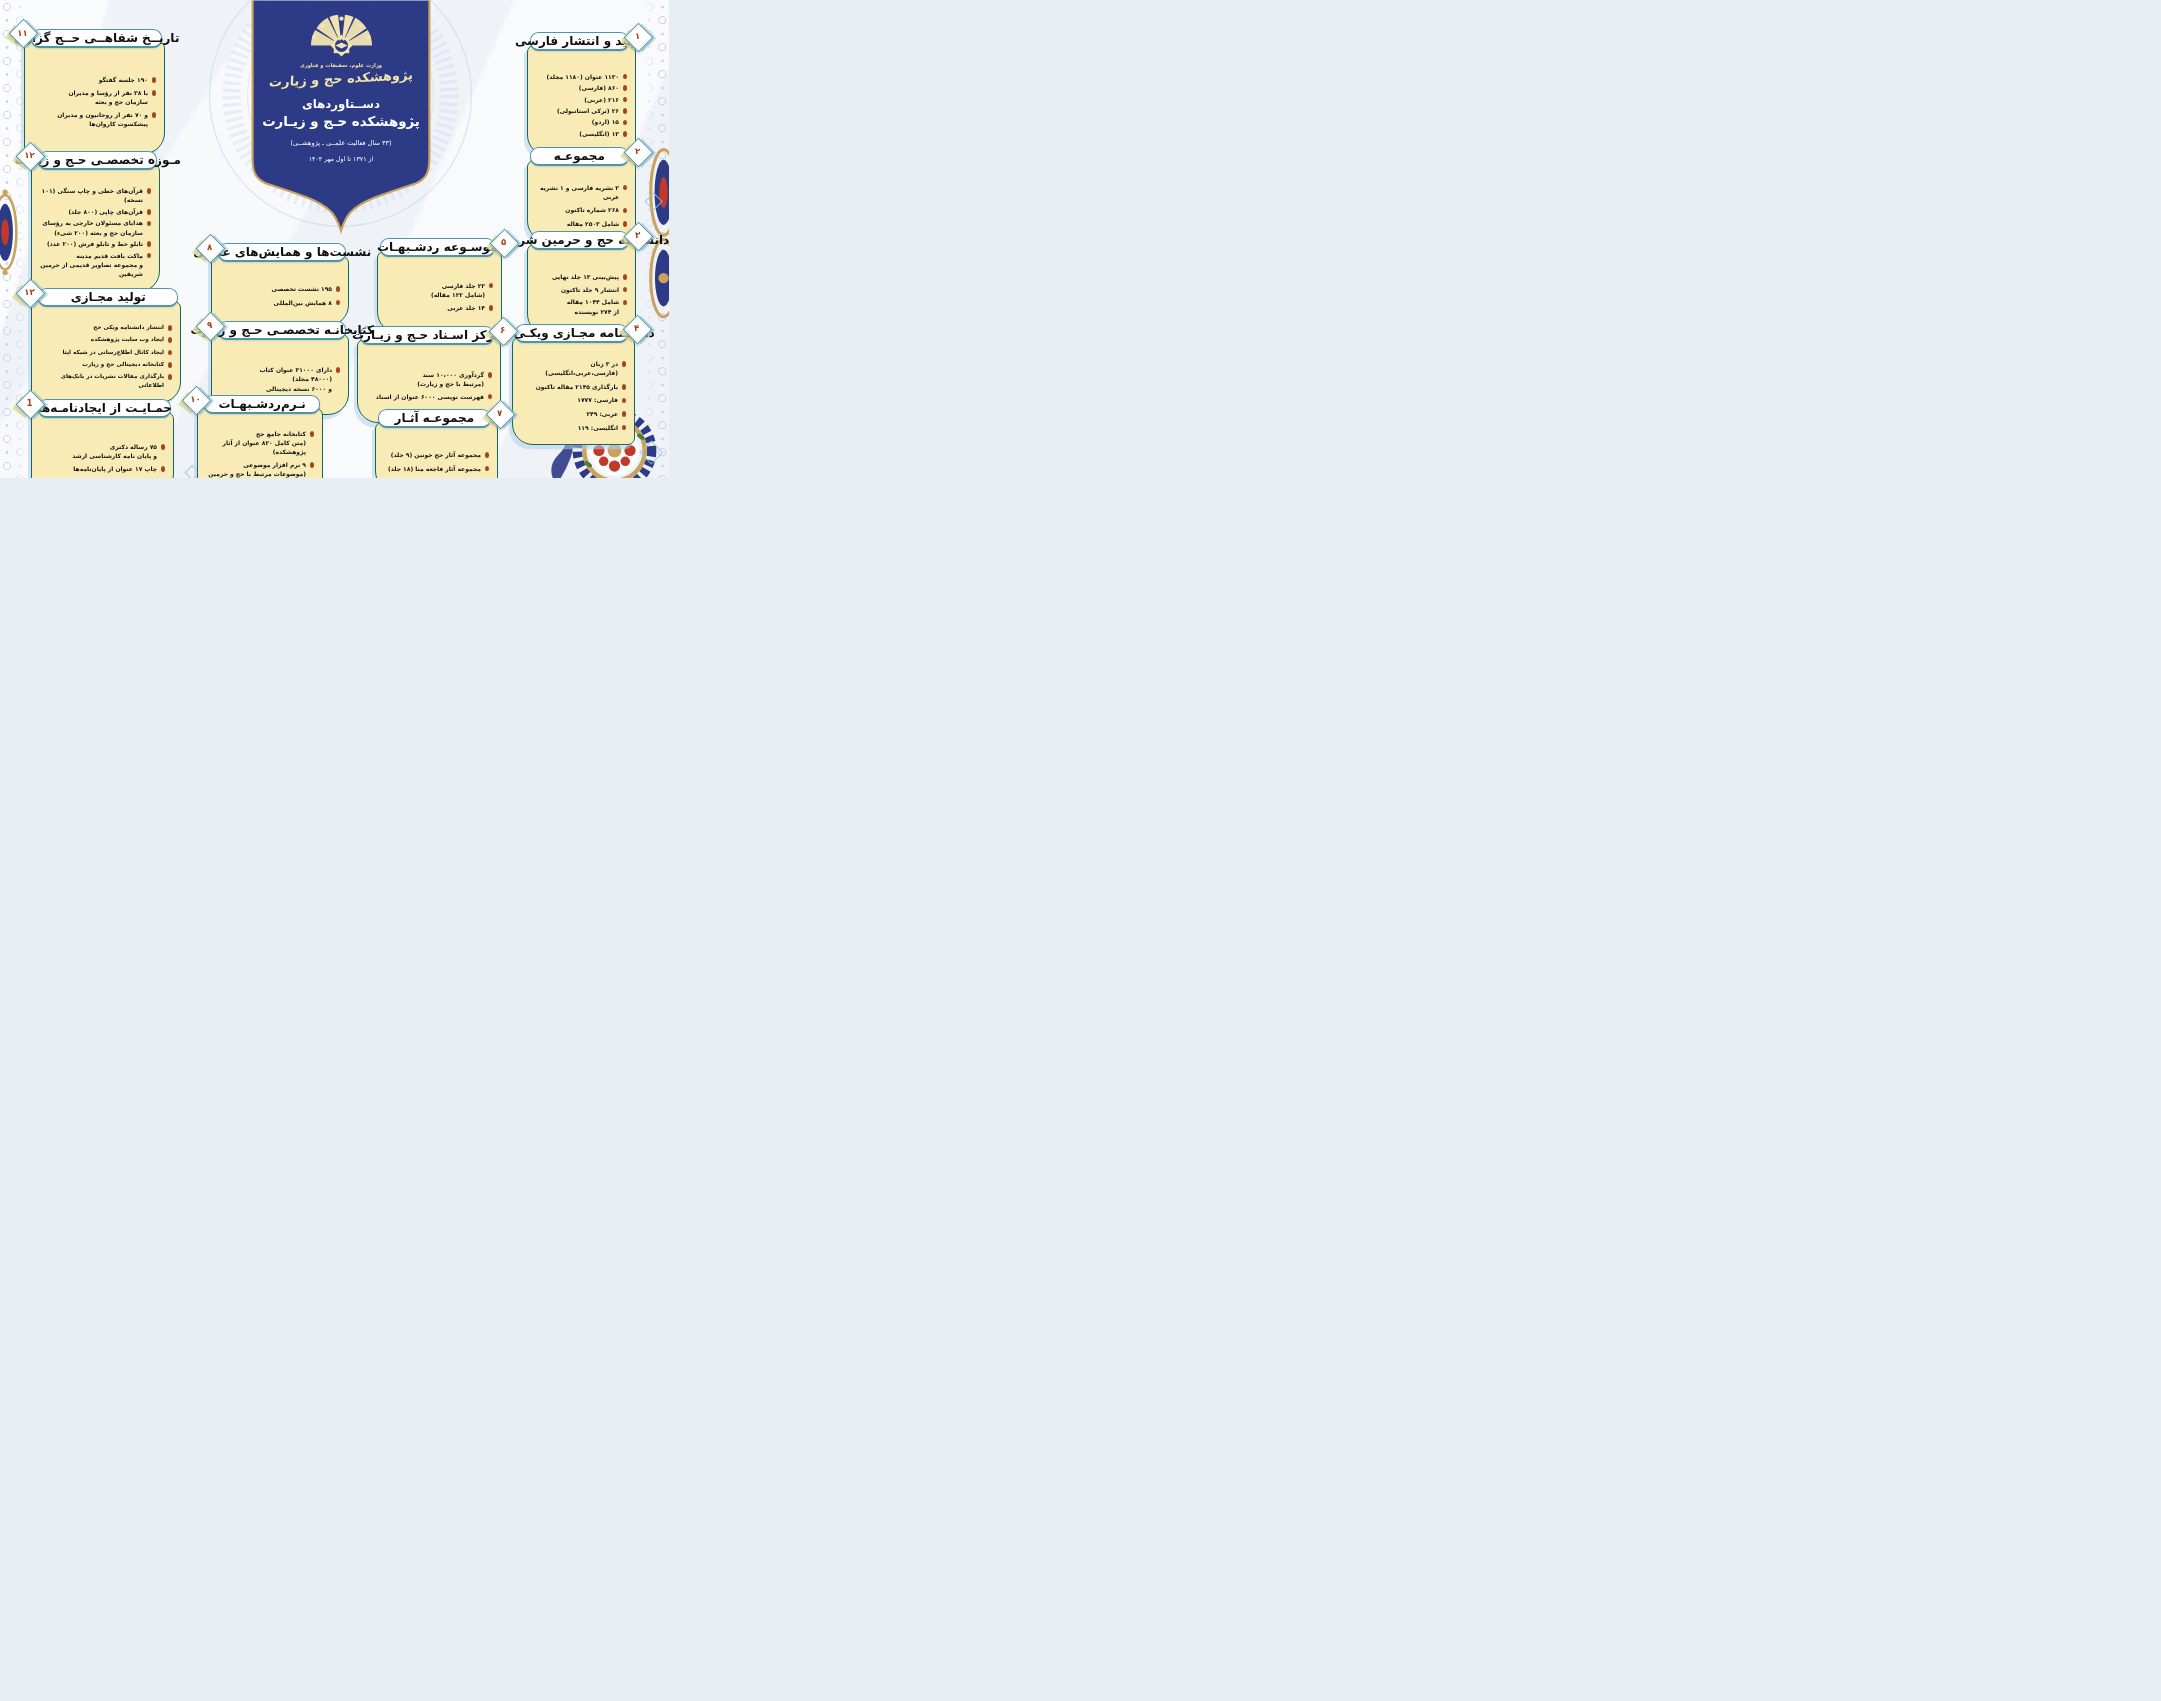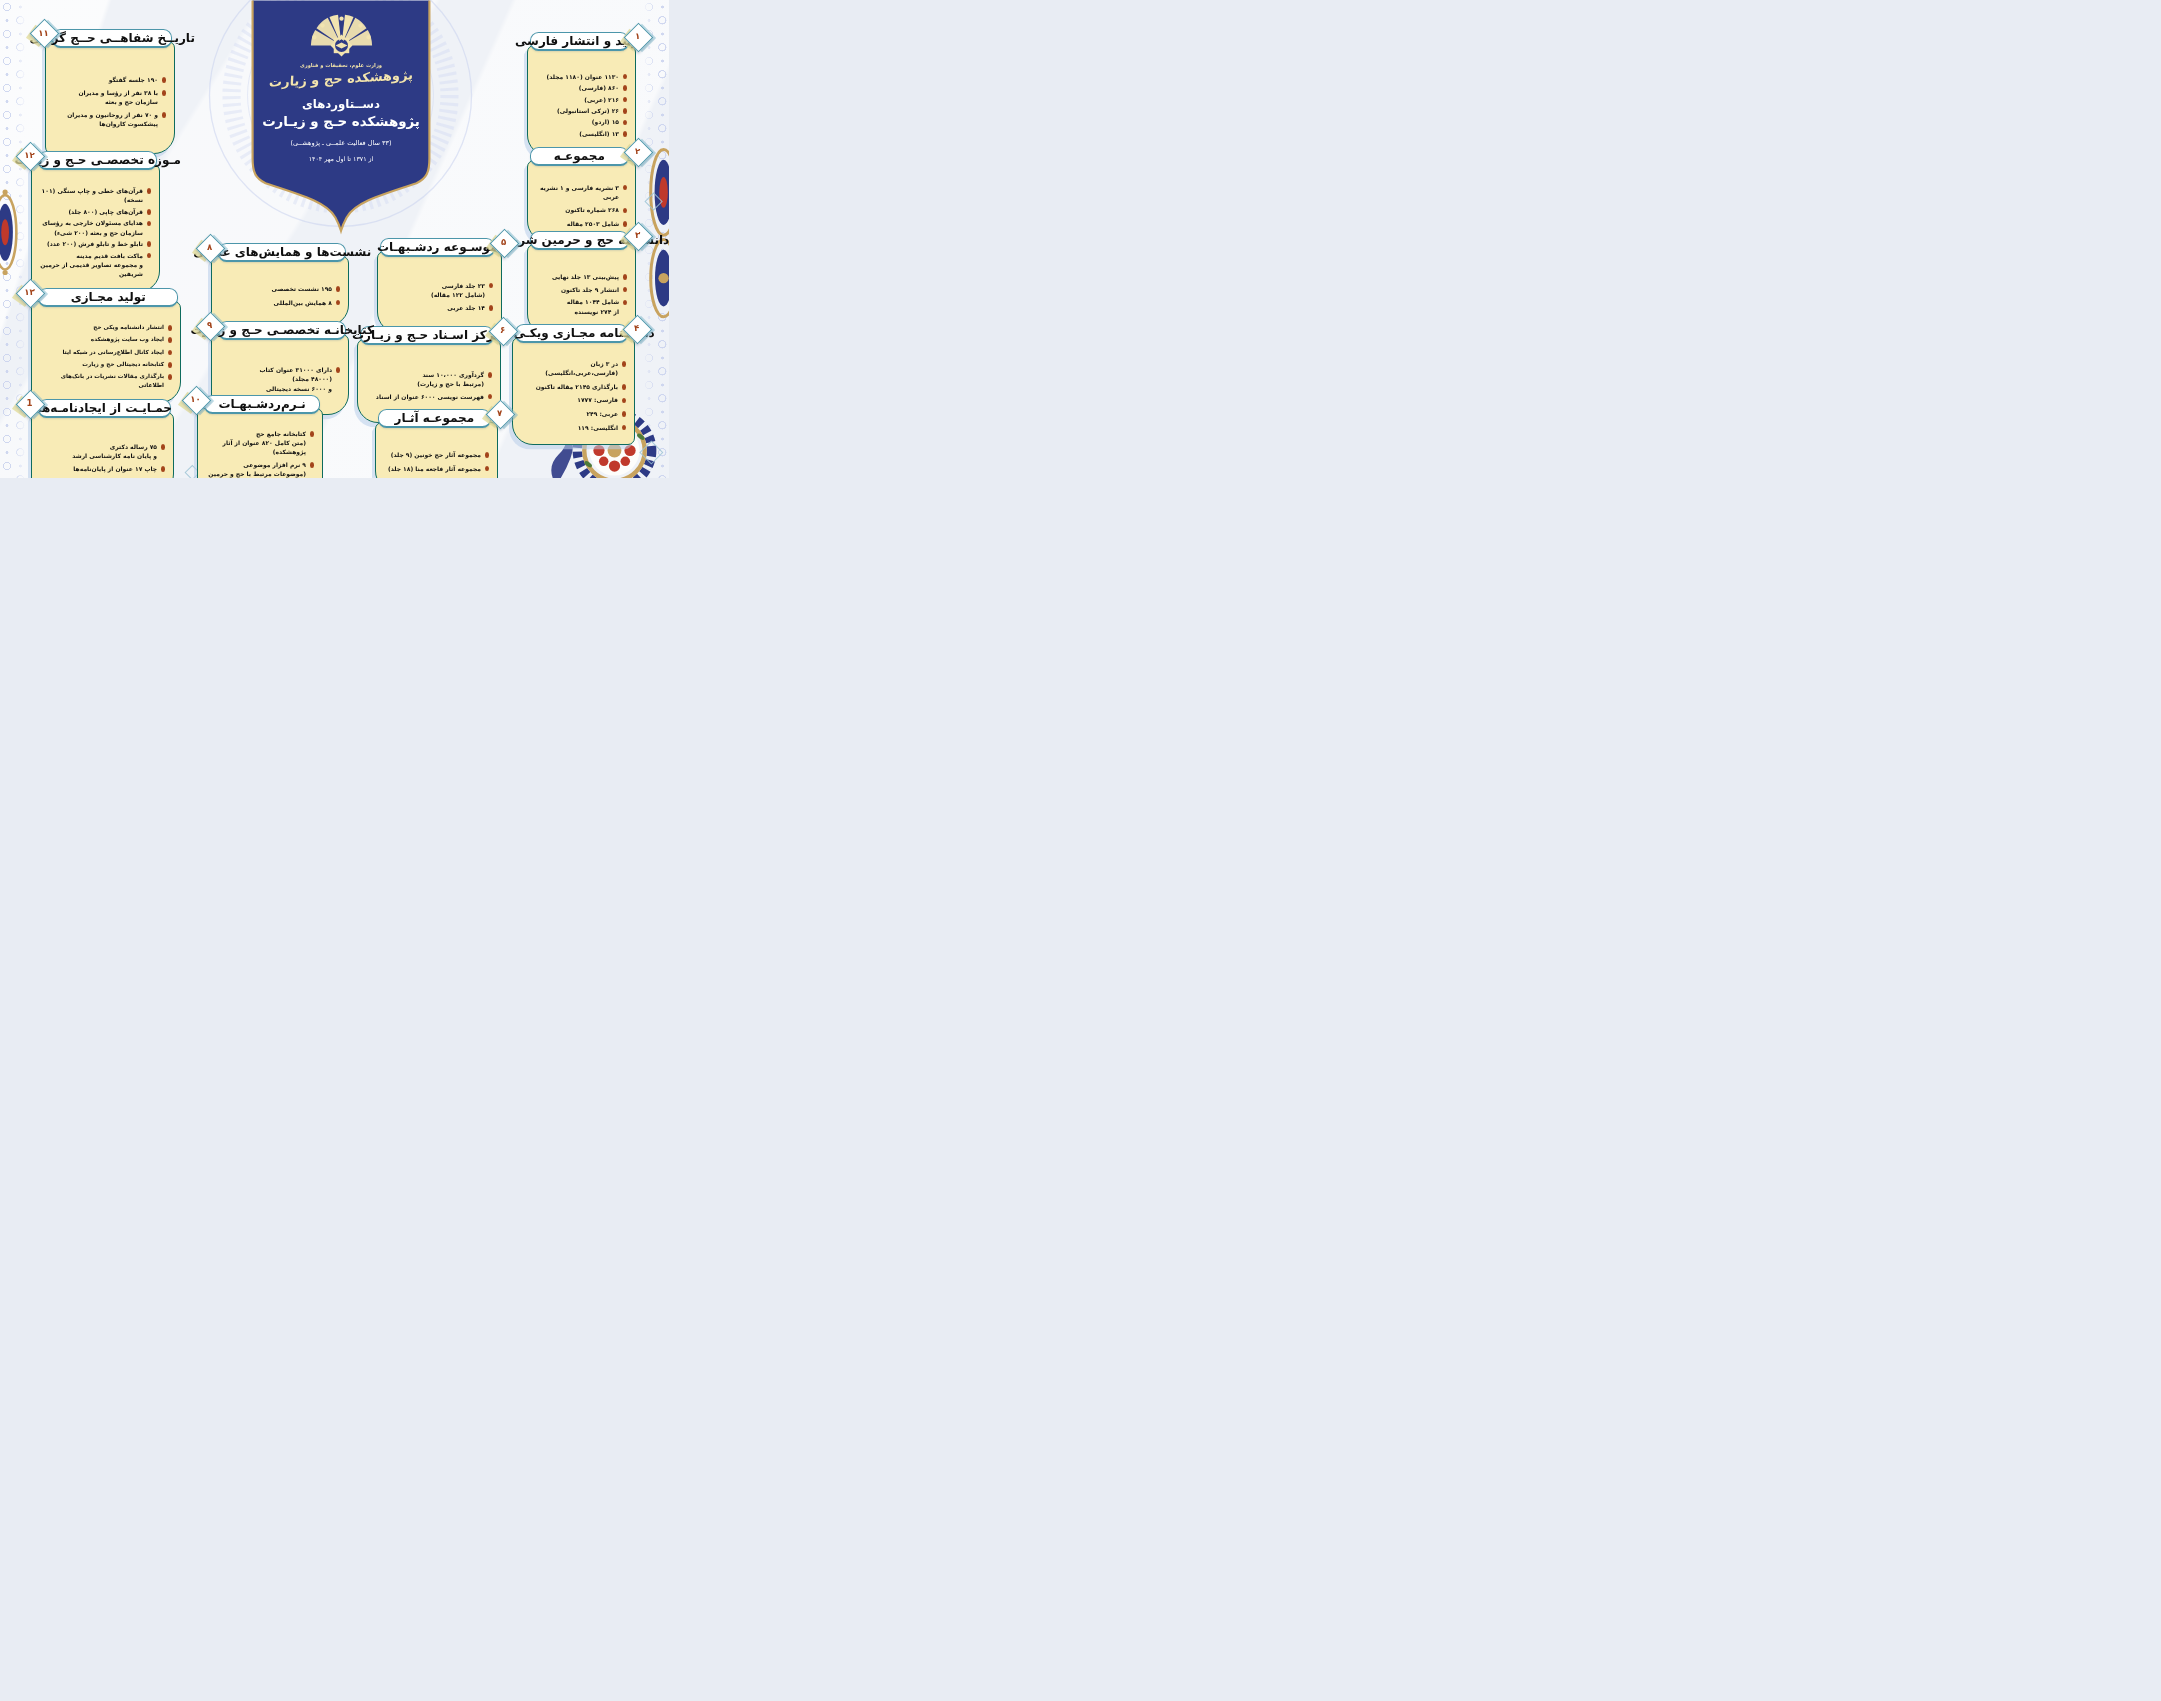--- a/index.html
+++ b/index.html
@@ -427,21 +427,21 @@
           </li>
         <li>
             <span class="dot"></span>
             <span class="txt">۹ نرم افزار موضوعی
 (موضوعات مرتبط با حج و حرمین شریفین)</span>
           </li>
       </ul>
     </div>
   </section>
 
-  <section class="card left" style="left:45px;top:28.5px;width:130px">
+  <section class="card left" style="left:24px;top:28.5px;width:141px">
     <div class="badge">
         <i class="b1"></i>
         <i class="b2"></i>
         <i class="dm"></i>
         <span class="num">۱۱</span>
       </div>
     <div class="header">
         <span>تاریــخ شفاهــی حــج گزاری</span>
       </div>
     <div class="panel" style="min-height:93px">

